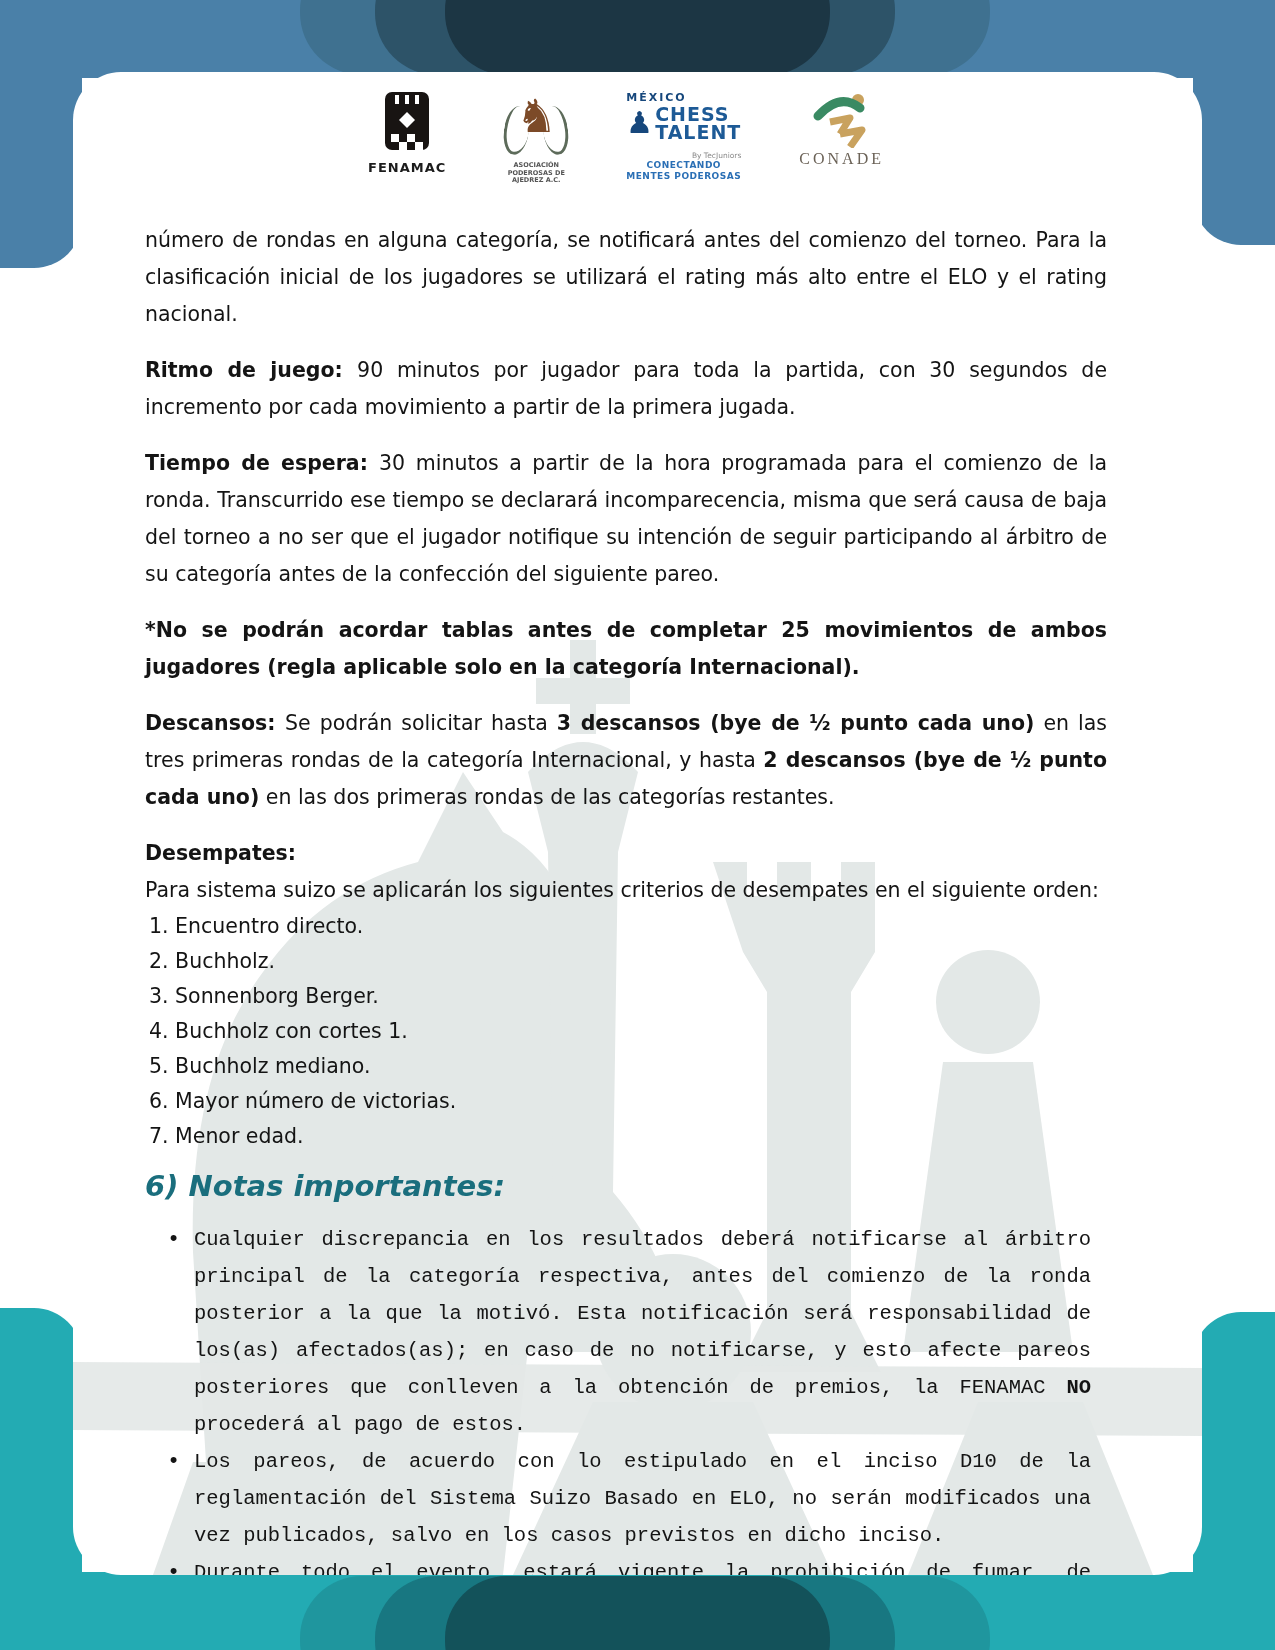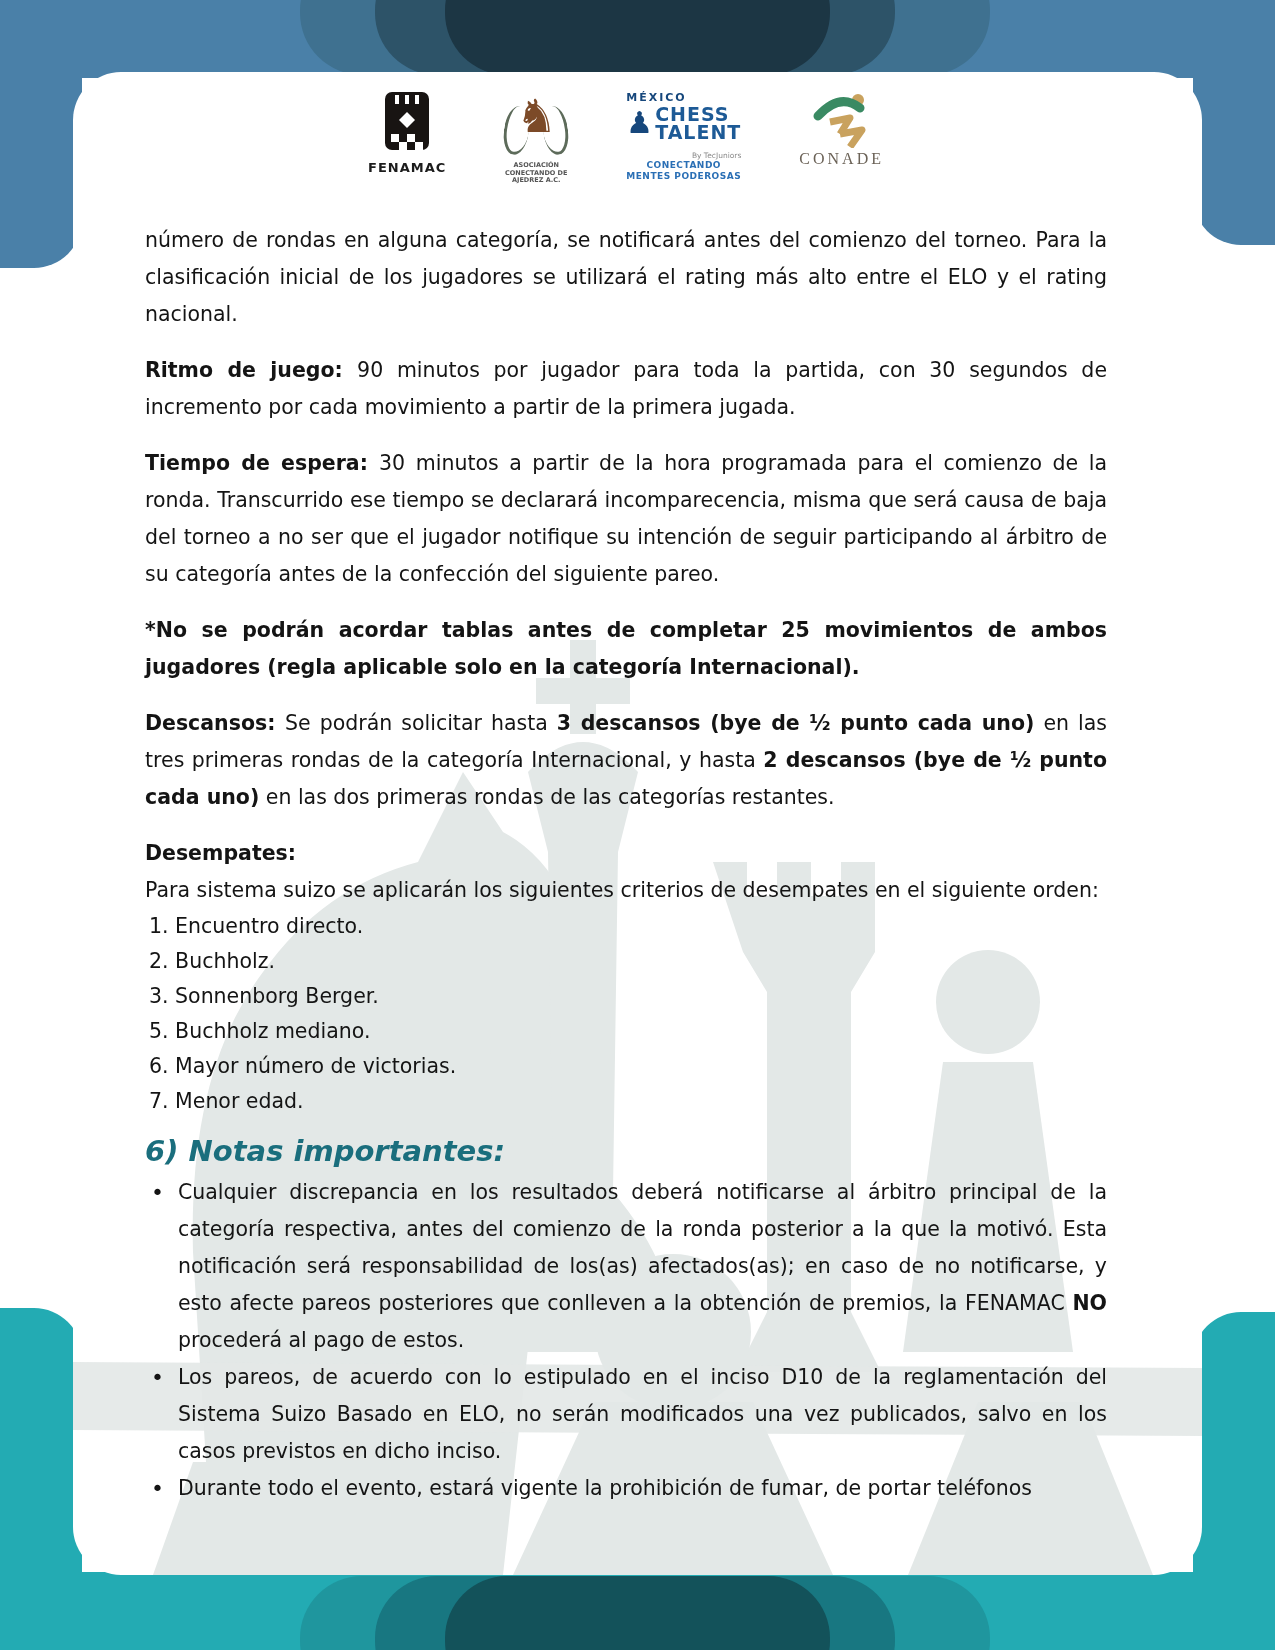--- a/index.html
+++ b/index.html
@@ -49,21 +49,21 @@
   .mct-tag{font-size:9px;font-weight:bold;color:#2a6fb5;letter-spacing:.5px;line-height:11px;text-align:center;}
   .conade-txt{font-family:"Liberation Serif","DejaVu Serif",serif;font-size:16px;color:#6b6257;letter-spacing:3px;margin-top:2px;}
 
   
   .doc{color:#141414;font-size:20.5px;line-height:37px;}
   .doc p{margin:0 0 19px 0;text-align:justify;}
   .b{font-weight:bold;}
   .heading{font-weight:bold;margin-bottom:0 !important;text-align:left;}
   .tb-list{list-style:none;margin:0 0 14px 4px;padding:0;line-height:35px;text-align:left;}
   .notes-heading{color:#1a6e7d;font-weight:bold;font-style:italic;font-size:29px;margin:14px 0 4px 0 !important;text-align:left !important;}
-  .bullets{list-style:none;margin:0;padding:0;}
+  .bullets{list-style:none;margin:16px;padding:0;font-family:Liberation Mono, monospace;}
   .bullets li{position:relative;padding-left:33px;text-align:justify;}
   .bullets li:before{content:"\2022";position:absolute;left:6px;top:0;font-size:22px;}
 </style>
 </head>
 <body>
 
 <div class="page">
 
   <div class="deco band-top"></div>
   <div class="deco blk-top-left"></div>
@@ -123,21 +123,21 @@
           </svg>
           <div class="logo-caption">FENAMAC</div>
         </div>
 
         <div class="logo">
           <div class="wreath">
             <span class="knight-glyph">♞</span>
           </div>
           <div class="tiny-caption">
             <div>ASOCIACIÓN</div>
-            <div>CONECTANDO DE</div>
+            <div>PODEROSAS DE</div>
             <div>AJEDREZ A.C.</div>
           </div>
         </div>
 
         <div class="logo mct">
           <div class="mct-mexico">MÉXICO</div>
           <div class="mct-main">
             <span class="mct-pawn">♟</span>
             <span class="mct-words">
               <span class="mct-word">CHESS</span>
@@ -174,20 +174,21 @@
         <p><span class="b">*No se podrán acordar tablas antes de completar 25 movimientos de ambos jugadores (regla aplicable solo en la categoría Internacional).</span></p>
 
         <p><span class="b">Descansos: </span><span>Se podrán solicitar hasta </span><span class="b">3 descansos (bye de ½ punto cada uno)</span><span> en las tres primeras rondas de la categoría Internacional, y hasta </span><span class="b">2 descansos (bye de ½ punto cada uno)</span><span> en las dos primeras rondas de las categorías restantes.</span></p>
 
         <p class="heading">Desempates:</p>
         <p style="margin-bottom:0;">Para sistema suizo se aplicarán los siguientes criterios de desempates en el siguiente orden:</p>
         <ul class="tb-list">
           <li>1. Encuentro directo.</li>
           <li>2. Buchholz.</li>
           <li>3. Sonnenborg Berger.</li>
+          <li>4. Buchholz con cortes 1.</li>
           <li>5. Buchholz mediano.</li>
           <li>6. Mayor número de victorias.</li>
           <li>7. Menor edad.</li>
         </ul>
 
         <p class="notes-heading">6) Notas importantes:</p>
         <ul class="bullets">
           <li><span>Cualquier discrepancia en los resultados deberá notificarse al árbitro principal de la categoría respectiva, antes del comienzo de la ronda posterior a la que la motivó. Esta notificación será responsabilidad de los(as) afectados(as); en caso de no notificarse, y esto afecte pareos posteriores que conlleven a la obtención de premios, la FENAMAC </span><span class="b">NO</span><span> procederá al pago de estos.</span></li>
           <li><span>Los pareos, de acuerdo con lo estipulado en el inciso D10 de la reglamentación del Sistema Suizo Basado en ELO, no serán modificados una vez publicados, salvo en los casos previstos en dicho inciso.</span></li>
           <li><span>Durante todo el evento, estará vigente la prohibición de fumar, de portar teléfonos</span></li>

